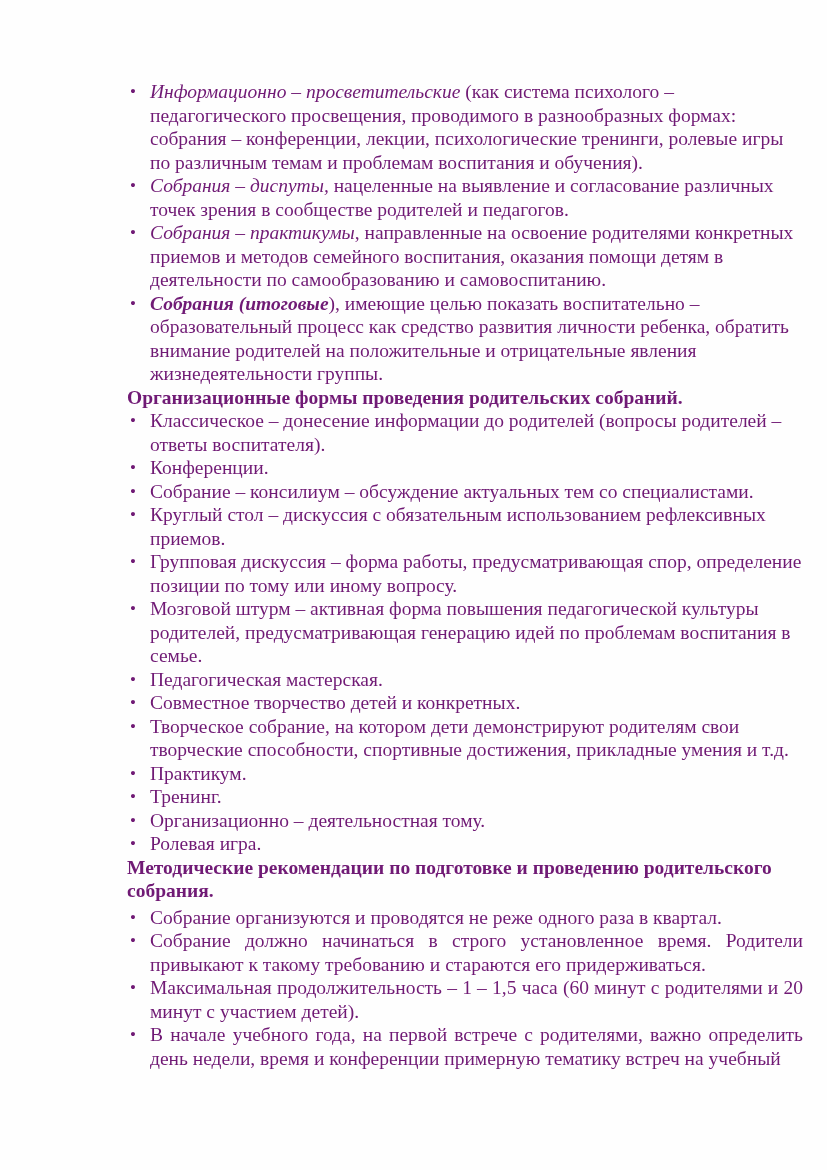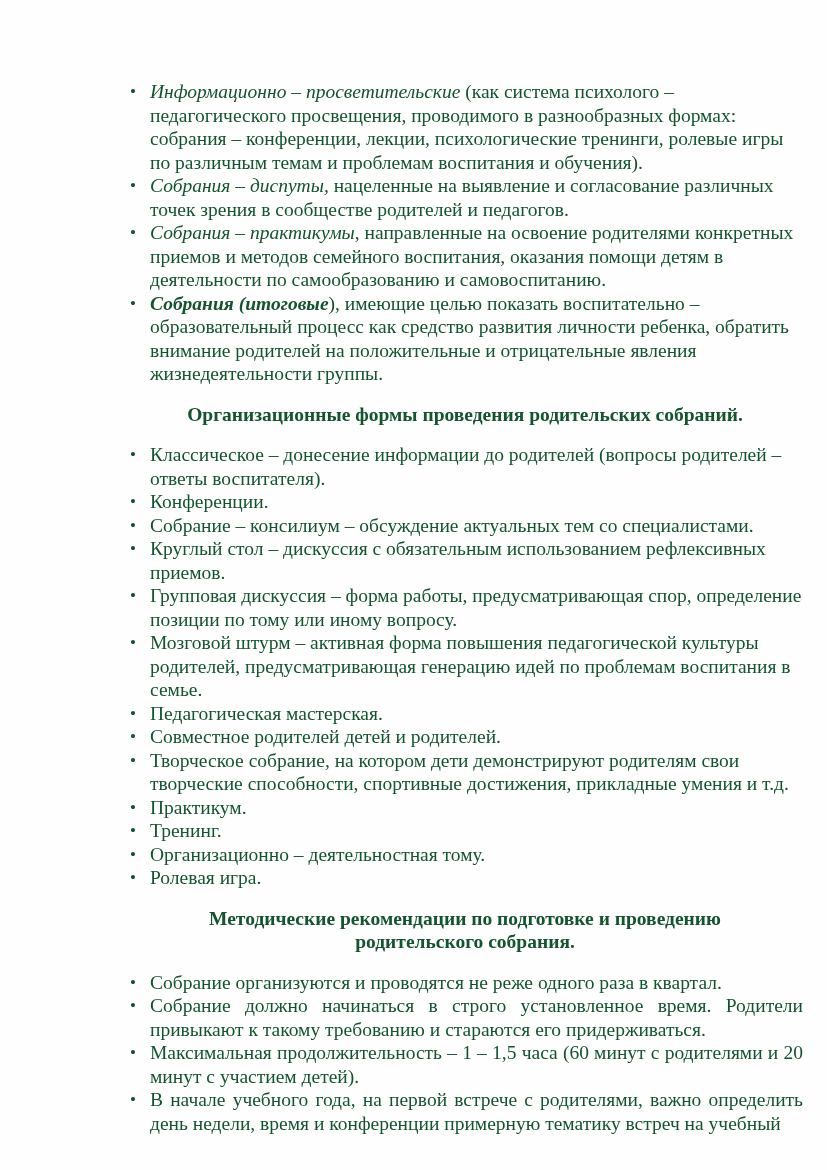--- a/index.html
+++ b/index.html
@@ -2,21 +2,21 @@
 <html><head>
 <meta charset="utf-8">
 <style>
   html, body { margin: 0; padding: 0; background: #ffffff; }
   .page {
     position: relative;
     width: 827px;
     height: 1170px;
     background: #fefefe;
     overflow: hidden;
-    color: #14532d;
+    color: #701a75;
     font-family: "Liberation Serif", "DejaVu Serif", serif;
     font-size: 19.5px;
     line-height: 23.5px;
   }
   .content {
     position: absolute;
     top: 80px;
     left: 127px;
     width: 676px;
   }
@@ -36,22 +36,22 @@
     left: 3px;
     top: 0;
     font-size: 17px;
   }
   ul.bullet-list.justify > li { text-align: justify; }
   ul.bullet-list.justify { margin-top: 3px; }
   .lead { font-style: italic; }
   .lead.bold { font-weight: bold; }
   .heading {
     font-weight: bold;
-    text-align: center;
-    margin: 17px;
+    text-align: left;
+    margin: 0;
   }
 </style>
 </head>
 <body>
 
 <div class="page">
   <div class="content" id="doc-content">
       <ul class="bullet-list">
         <li><span class="lead">Информационно – просветительские </span><span>(как система психолого – педагогического просвещения, проводимого в разнообразных формах: собрания – конференции, лекции, психологические тренинги, ролевые игры по различным темам и проблемам воспитания и обучения).</span></li>
         <li><span class="lead">Собрания – диспуты, </span><span>нацеленные на выявление и согласование различных точек зрения в сообществе родителей и педагогов.</span></li>
@@ -60,21 +60,21 @@
       </ul>
       <div class="heading">Организационные формы проведения родительских собраний.</div>
       <ul class="bullet-list">
         <li><span>Классическое – донесение информации до родителей (вопросы родителей – ответы воспитателя).</span></li>
         <li><span>Конференции.</span></li>
         <li><span>Собрание – консилиум – обсуждение актуальных тем со специалистами.</span></li>
         <li><span>Круглый стол – дискуссия с обязательным использованием рефлексивных приемов.</span></li>
         <li><span>Групповая дискуссия – форма работы, предусматривающая спор, определение позиции по тому или иному вопросу.</span></li>
         <li><span>Мозговой штурм – активная форма повышения педагогической культуры родителей, предусматривающая генерацию идей по проблемам воспитания в семье.</span></li>
         <li><span>Педагогическая мастерская.</span></li>
-        <li><span>Совместное родителей детей и родителей.</span></li>
+        <li><span>Совместное творчество детей и конкретных.</span></li>
         <li><span>Творческое собрание, на котором дети демонстрируют родителям свои творческие способности, спортивные достижения, прикладные умения и т.д.</span></li>
         <li><span>Практикум.</span></li>
         <li><span>Тренинг.</span></li>
         <li><span>Организационно – деятельностная тому.</span></li>
         <li><span>Ролевая игра.</span></li>
       </ul>
       <div class="heading">Методические рекомендации по подготовке и проведению родительского собрания.</div>
       <ul class="bullet-list justify">
         <li><span>Собрание организуются и проводятся не реже одного раза в квартал.</span></li>
         <li><span>Собрание должно начинаться в строго установленное время. Родители привыкают к такому требованию и стараются его придерживаться.</span></li>

